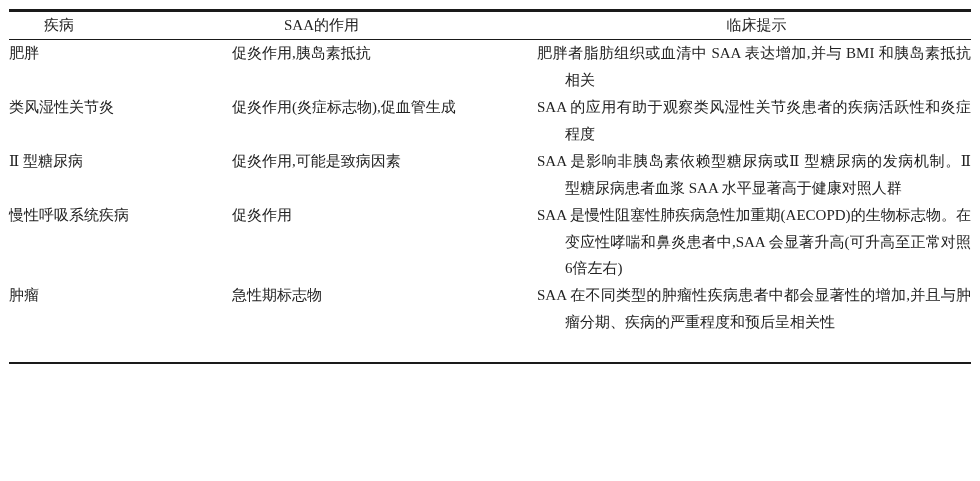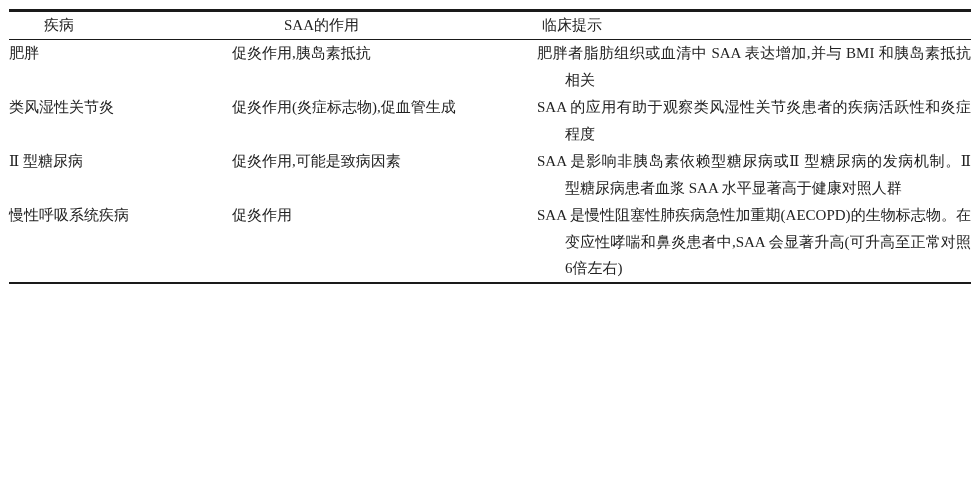--- a/index.html
+++ b/index.html
@@ -33,21 +33,21 @@
   thead th {
     font-weight: normal;
     text-align: left;
     vertical-align: top;
     height: 27px;
     border-bottom: 1.5px solid #1a1a1a;
     padding: 0;
   }
   thead th.h-disease  { padding-left: 35px; }
   thead th.h-role     { padding-left: 52px; }
-  thead th.h-clinical { padding-left: 5px;  }
+  thead th.h-clinical { padding-left: 5px; text-align: center;  }
   tbody td {
     vertical-align: top;
     padding: 0;
   }
   td.cell-clinical {
     
     padding-left: 28px;
     text-indent: -28px;
     text-align: justify;
   }
@@ -92,15 +92,20 @@
       <tr>
         <td class="cell-disease">Ⅱ 型糖尿病</td>
         <td class="cell-role">促炎作用,可能是致病因素</td>
         <td class="cell-clinical">SAA 是影响非胰岛素依赖型糖尿病或Ⅱ 型糖尿病的发病机制。Ⅱ 型糖尿病患者血浆 SAA 水平显著高于健康对照人群</td>
       </tr>
       <tr>
         <td class="cell-disease">慢性呼吸系统疾病</td>
         <td class="cell-role">促炎作用</td>
         <td class="cell-clinical">SAA 是慢性阻塞性肺疾病急性加重期(AECOPD)的生物标志物。在变应性哮喘和鼻炎患者中,SAA 会显著升高(可升高至正常对照6倍左右)</td>
       </tr>
+      <tr>
+        <td class="cell-disease">肿瘤</td>
+        <td class="cell-role">急性期标志物</td>
+        <td class="cell-clinical">SAA 在不同类型的肿瘤性疾病患者中都会显著性的增加,并且与肿瘤分期、疾病的严重程度和预后呈相关性</td>
+      </tr>
     </tbody>
   </table>
 </div>
 
 </body></html>

